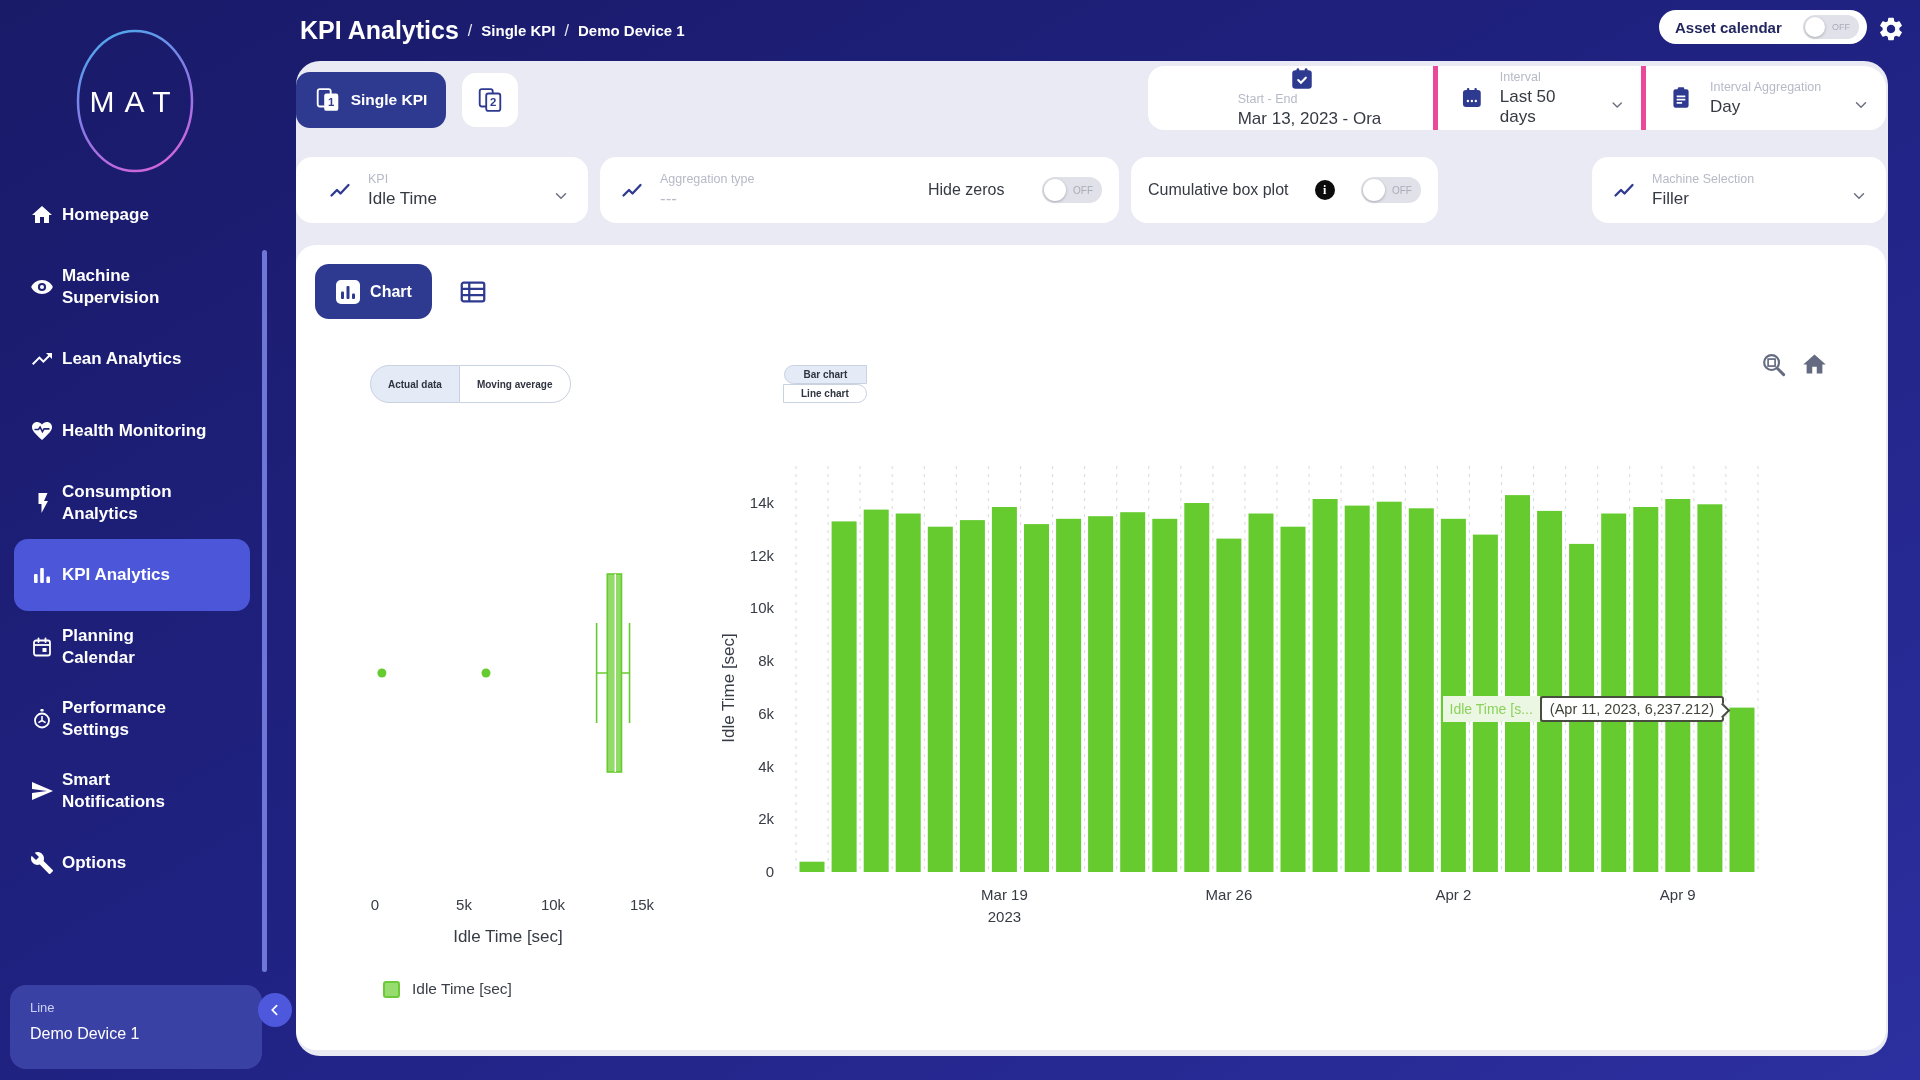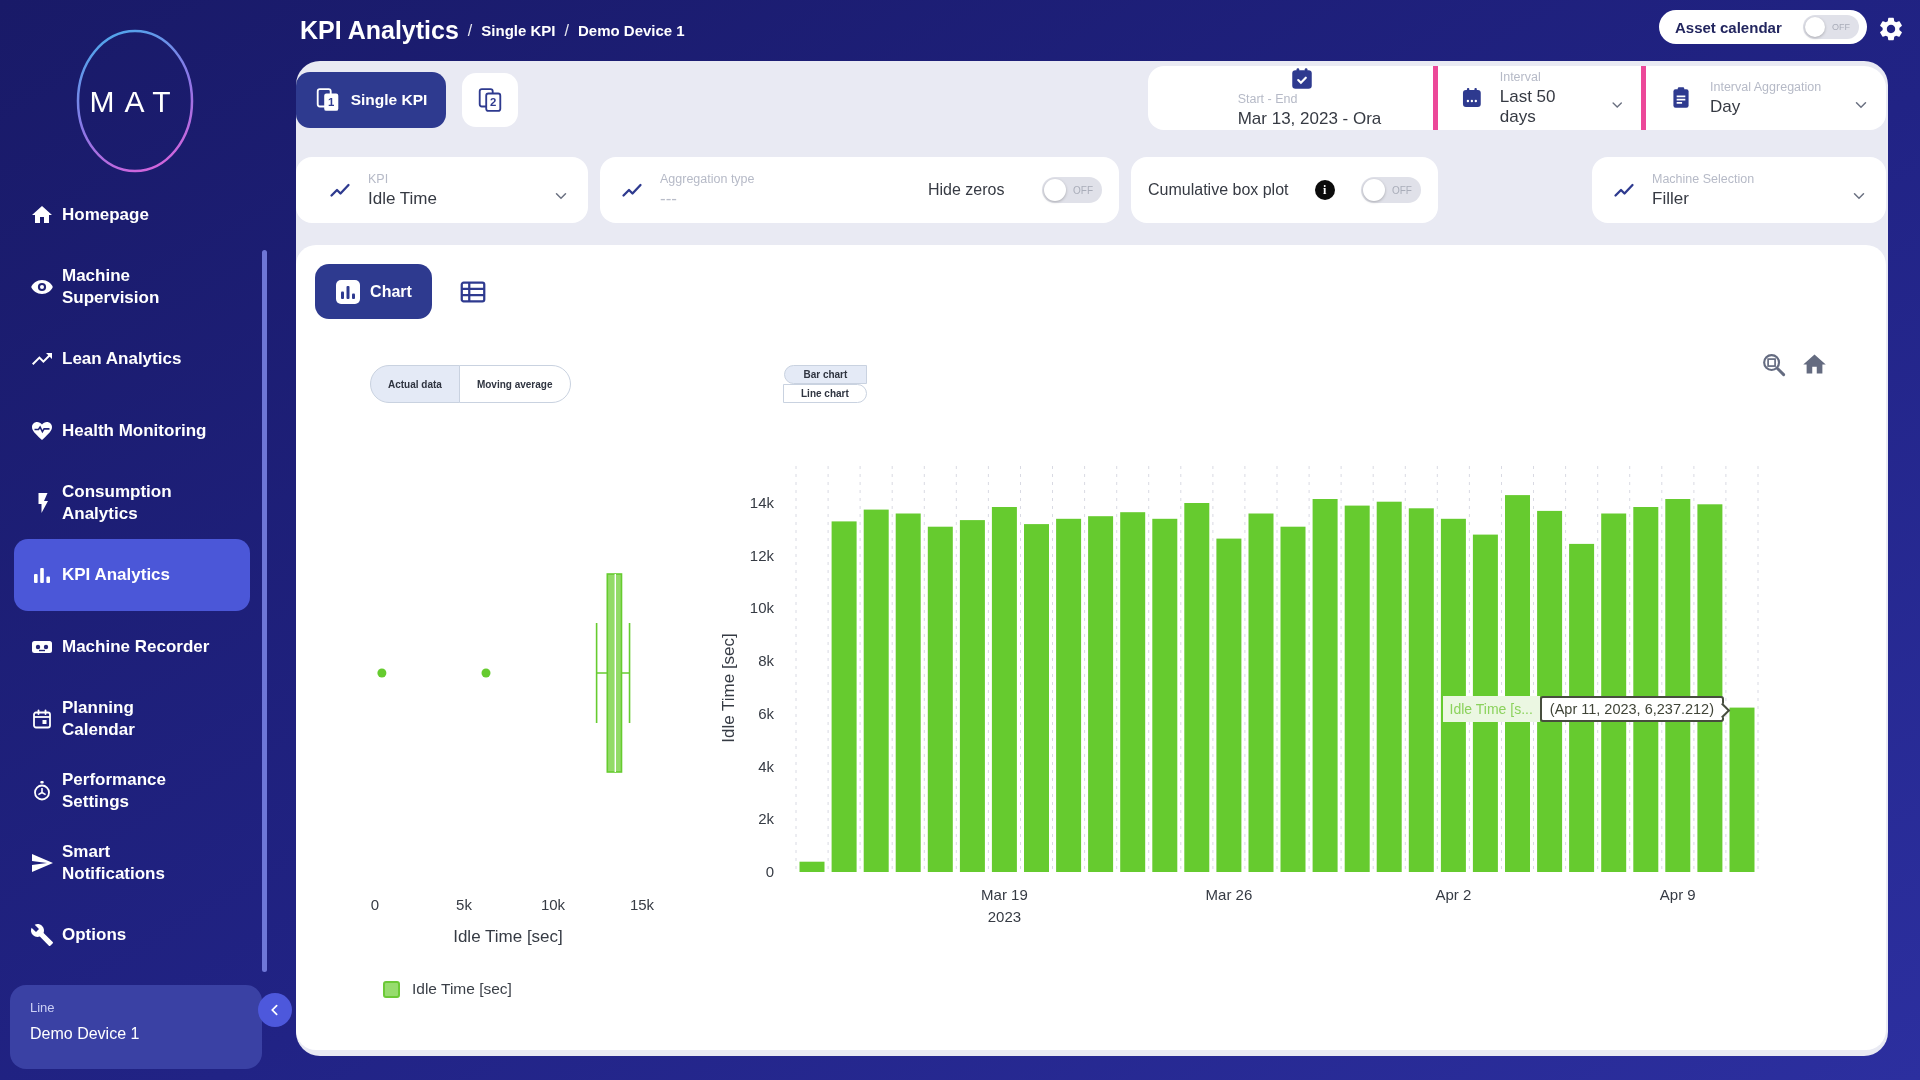--- a/index.html
+++ b/index.html
@@ -179,29 +179,20 @@
         <span class="nav-label">Consumption
 Analytics</span>
       </div>
       <div class="nav-item active">
         <svg class="nav-icon" viewBox="0 0 24 24">
             <rect x="4" y="11" width="3.6" height="9" rx="1" fill="#fff"></rect>
             <rect x="10.2" y="5" width="3.6" height="15" rx="1" fill="#fff"></rect>
             <rect x="16.4" y="13.5" width="3.6" height="6.5" rx="1" fill="#fff"></rect>
           </svg>
         <span class="nav-label">KPI Analytics</span>
-      </div>
-      <div class="nav-item">
-        <svg class="nav-icon" viewBox="0 0 24 24">
-            <rect x="2" y="6" width="20" height="12" rx="2.5" fill="#fff"></rect>
-            <circle cx="8" cy="12" r="2.2" fill="#222475"></circle>
-            <circle cx="16" cy="12" r="2.2" fill="#222475"></circle>
-            <rect x="9" y="14.8" width="6" height="1.4" fill="#222475"></rect>
-          </svg>
-        <span class="nav-label">Machine Recorder</span>
       </div>
       <div class="nav-item">
         <svg class="nav-icon" viewBox="0 0 24 24">
             <rect x="4" y="5.5" width="16" height="15" rx="2" fill="none" stroke="#fff" stroke-width="1.8"></rect>
             <line x1="4" y1="10" x2="20" y2="10" stroke="#fff" stroke-width="1.8"></line>
             <line x1="8.5" y1="3.5" x2="8.5" y2="7" stroke="#fff" stroke-width="1.8" stroke-linecap="round"></line>
             <line x1="15.5" y1="3.5" x2="15.5" y2="7" stroke="#fff" stroke-width="1.8" stroke-linecap="round"></line>
             <rect x="12.5" y="13" width="4" height="4" fill="#fff"></rect>
           </svg>
         <span class="nav-label">Planning

